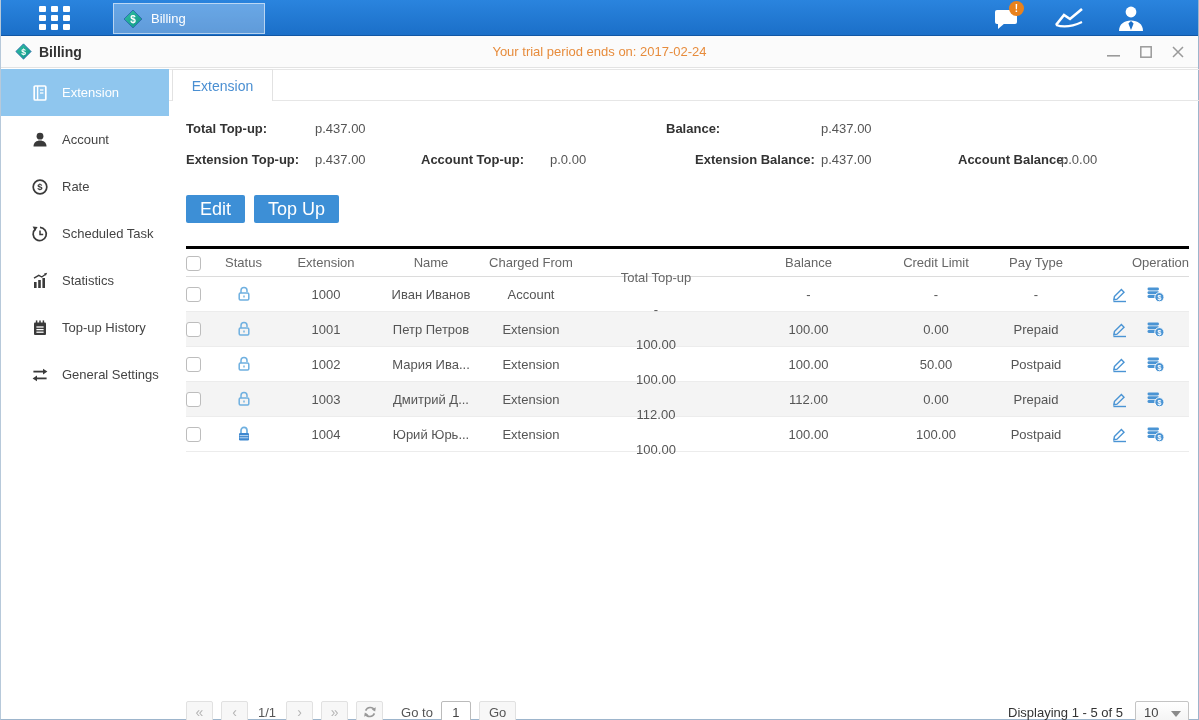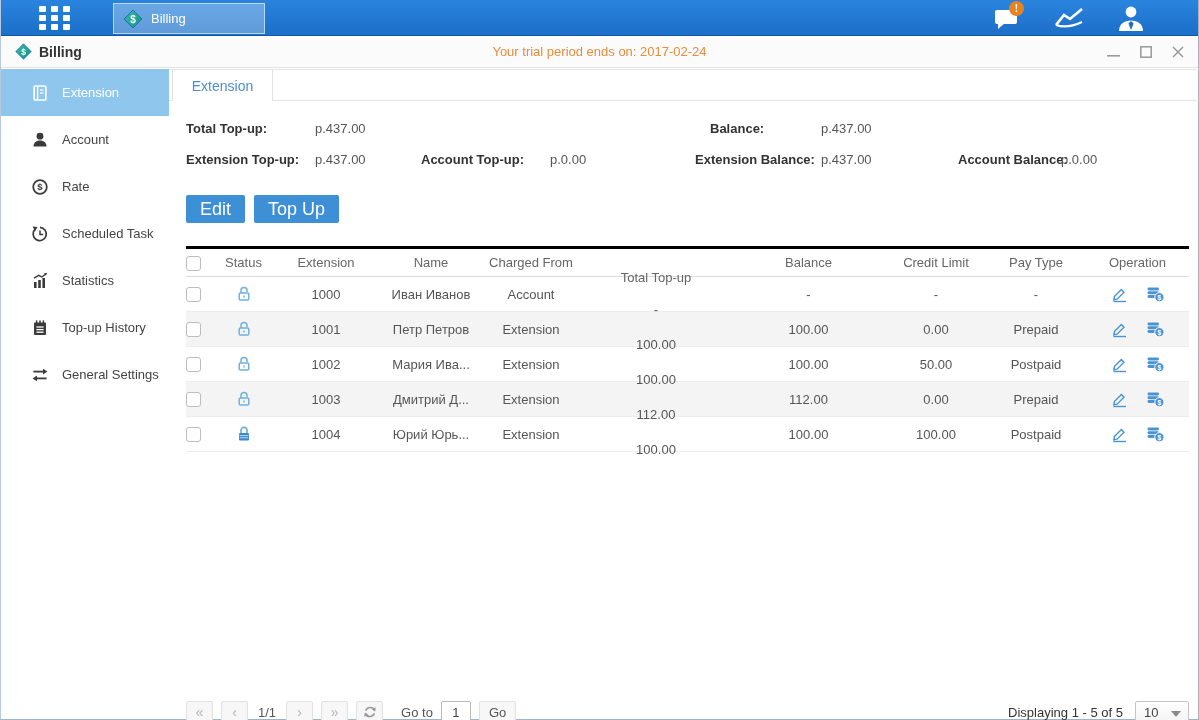--- a/index.html
+++ b/index.html
@@ -51,41 +51,41 @@
 
   .panel { position:relative; height:calc(100% - 32px); padding:0 11px 0 17px; }
 
   
   .summary { position:relative; height:72px; margin-top:14px; }
   .summary span { position:absolute; white-space:nowrap; line-height:16px; }
   .sl { font-weight:bold; color:#333; }
   .sv { color:#555; }
   .r1 { top:6px; } .r2 { top:37px; }
   .p-total-l { left:0; }   .p-total-v { left:129px; }
-  .p-bal-l   { left:524px; } .p-bal-v { left:635px; }
+  .p-bal-l   { left:480px; } .p-bal-v { left:635px; }
   .p-extt-l  { left:0; }   .p-extt-v { left:129px; }
   .p-acct-l  { left:235px; } .p-acct-v { left:364px; }
   .p-extb-l  { left:509px; } .p-extb-v { left:635px; }
   .p-accb-l  { left:772px; } .p-accb-v { left:875px; }
 
   
   .btn-row { margin-top:8px; display:flex; gap:9px; }
   .btn { height:28px; padding:0 14px; background:#3d8fd6; color:#fff; border:none; border-radius:2px;
          font-family:inherit; font-size:18px; cursor:pointer; }
 
   
   .table { margin-top:23px; width:1003px; }
   .t-header { display:flex; align-items:center; height:31px; border-top:3px solid #000000; border-bottom:1px solid #dcdcdc; color:#666; }
   .t-row { display:flex; align-items:center; height:35px; border-bottom:1px solid #ececec; color:#555; }
   .t-row.striped { background:#f4f4f4; }
   .td, .th { text-align:center; overflow:hidden; white-space:nowrap; }
   .c0 { width:30px; text-align:left; }
   .c1 { width:55px; } .c2 { width:110px; } .c3 { width:100px; } .c4 { width:100px; }
   .c5 { width:150px;margin-top:30px; } .c6 { width:155px; } .c7 { width:100px; } .c8 { width:100px; }
-  .c9 { width:103px; }
+  .c9 { width:103px;text-align:right; }
   .checkbox { display:inline-block; width:15px; height:15px; border:1px solid #bdbdbd; border-radius:3px; background:#fff; vertical-align:middle; cursor:pointer; }
   .lock { display:inline-flex; vertical-align:middle; }
   .t-row .lock-closed { display:none; }
   .t-row.locked .lock-closed { display:inline-flex; }
   .ops { display:flex; align-items:center; justify-content:center; gap:18px; }
   .op { display:inline-flex; cursor:pointer; }
 
   
   .footer { position:absolute; left:17px; right:11px; bottom:8px; height:26px; display:flex; align-items:center; }
   .pg-left { display:flex; align-items:center; gap:8px; }

